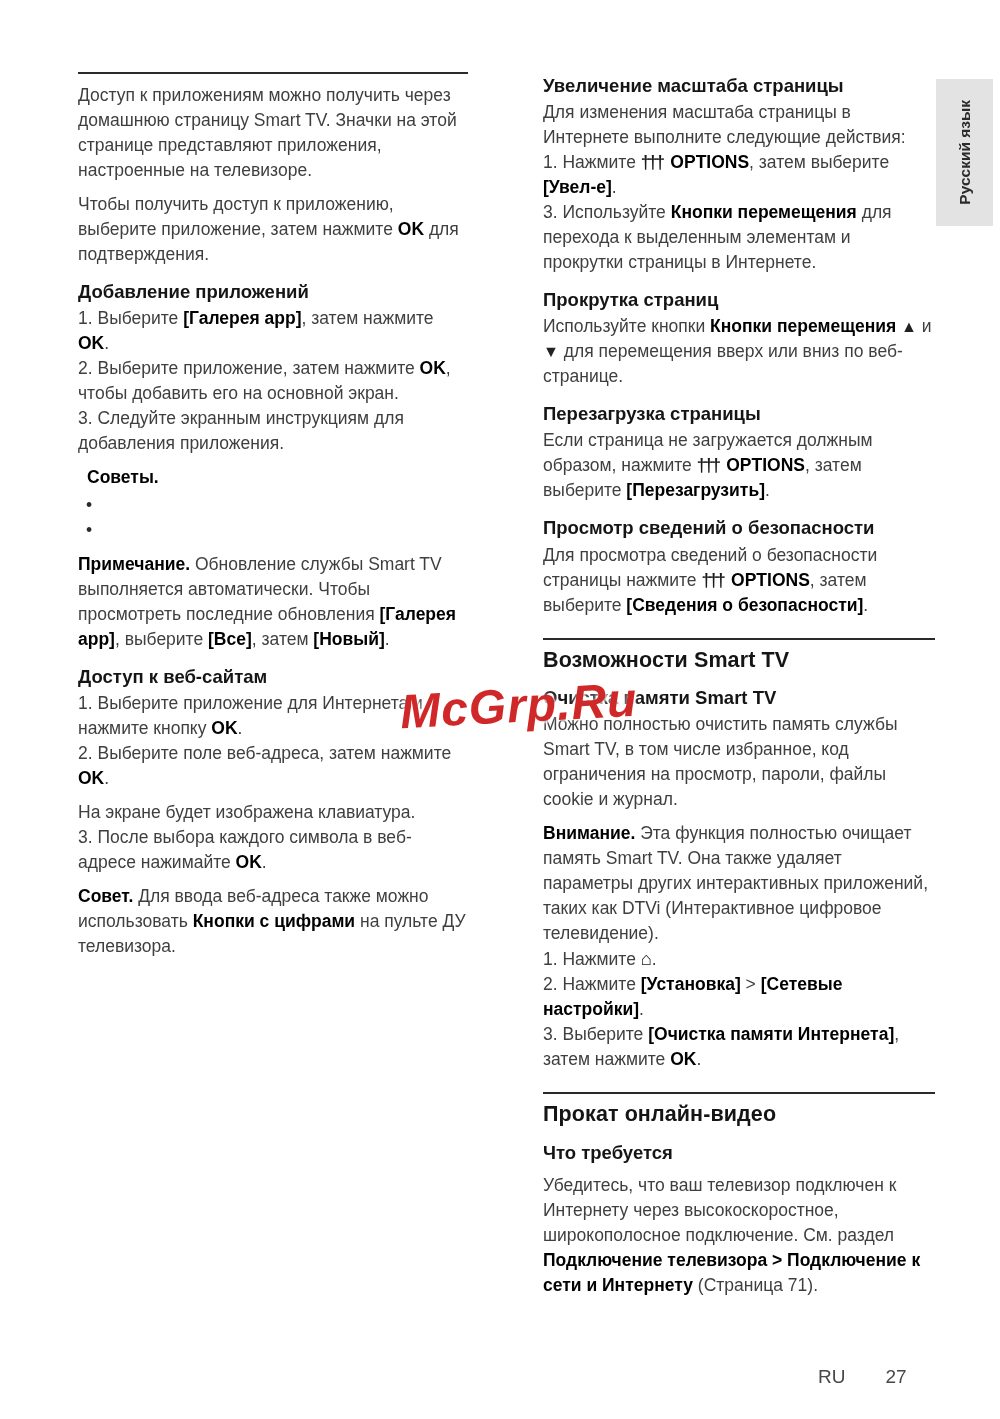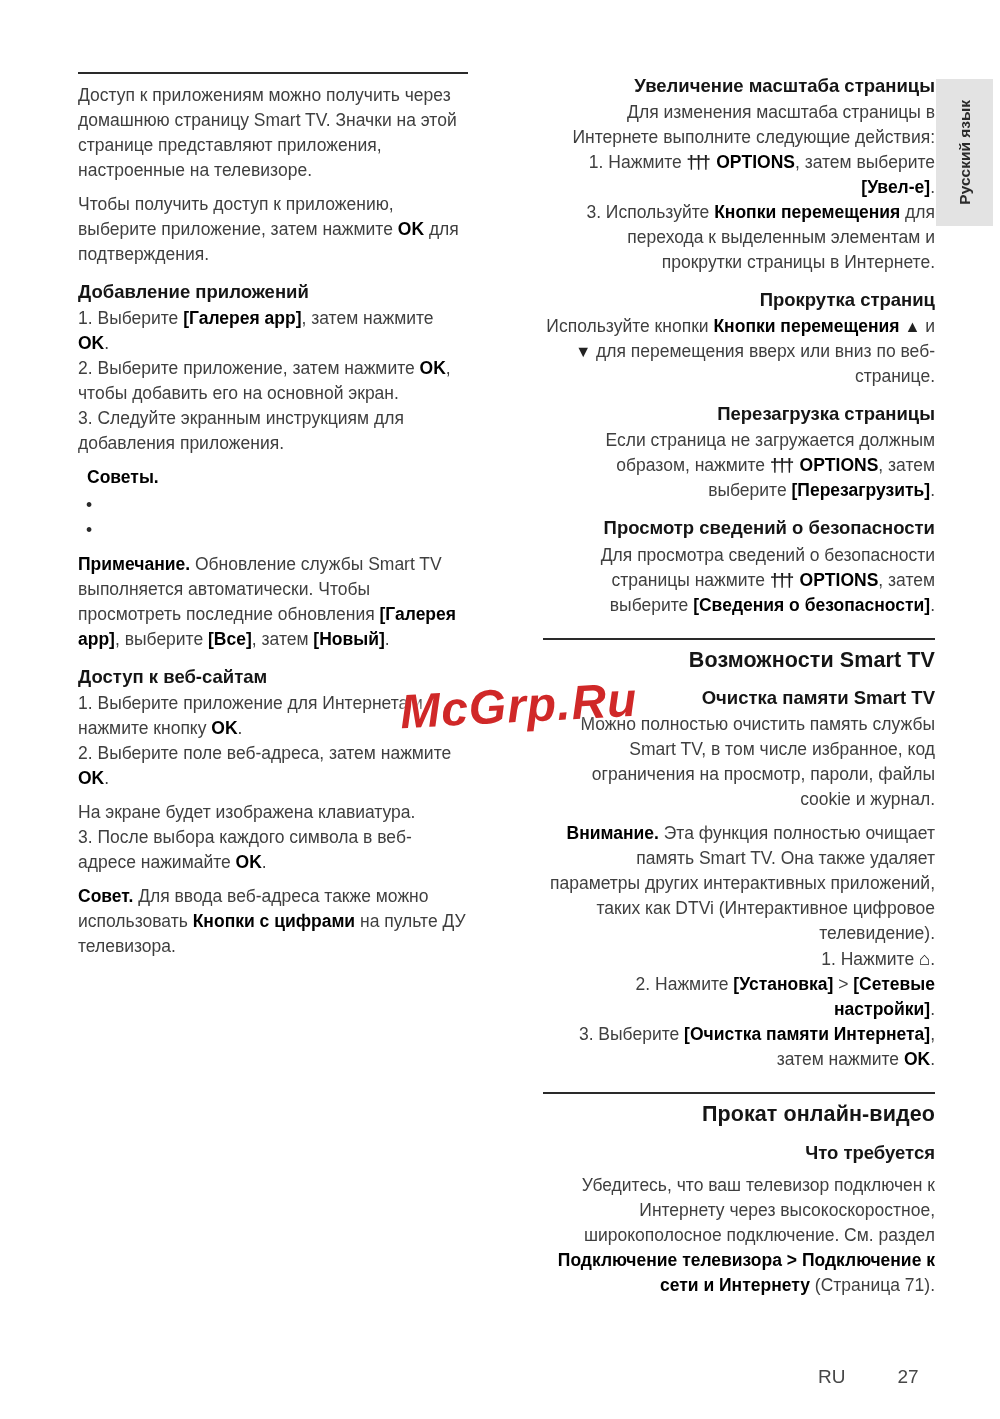--- a/index.html
+++ b/index.html
@@ -3,21 +3,21 @@
 <meta charset="utf-8">
 <style>
   html,body { margin:0; padding:0; background:#ffffff; }
   .page {
     position:relative; width:1000px; height:1419px; background:#ffffff;
     font-family:"Liberation Sans","DejaVu Sans",sans-serif;
     color:#3f3f3f; overflow:hidden;
   }
   .col { position:absolute; }
   .col-left  { left:78px;  top:72px; width:390px; }
-  .col-right { left:543px; top:74px; width:392px;text-align:right; }
+  .col-right { left:543px; top:74px; width:392px; }
 
   .rule { border:none; border-top:2px solid #2a2a2a; margin:20px 0 8px 0; height:0; }
   .col > .rule:first-child { margin-top:0; }
 
   h2.section-heading {
     font-size:21.5px; font-weight:bold; color:#151515;
     margin:4px 0 10px 0; line-height:1.2; letter-spacing:.1px;
   }
   h3.subheading {
     font-size:18.5px; font-weight:bold; color:#151515;
@@ -54,21 +54,21 @@
     position:absolute; left:936px; top:79px; width:57px; height:147px;
     display:flex; align-items:center; justify-content:center;
   }
   .sidebar-tab span {
     writing-mode:vertical-rl; transform:rotate(180deg);
     font-size:15.5px; font-weight:bold; color:#2b2b2b; white-space:nowrap;
   }
 
   .footer {
     position:absolute; left:818px; top:1366px;
-    font-size:19px; color:#474747; display:flex; gap:52px;
+    font-size:19px; color:#474747; display:flex; gap:40px;
   }
 </style>
 </head>
 <body>
 
 <div class="page">
 
   <div class="sidebar-tab" style="background: rgb(227, 227, 227);">
     <span>Русский язык</span>
   </div>

